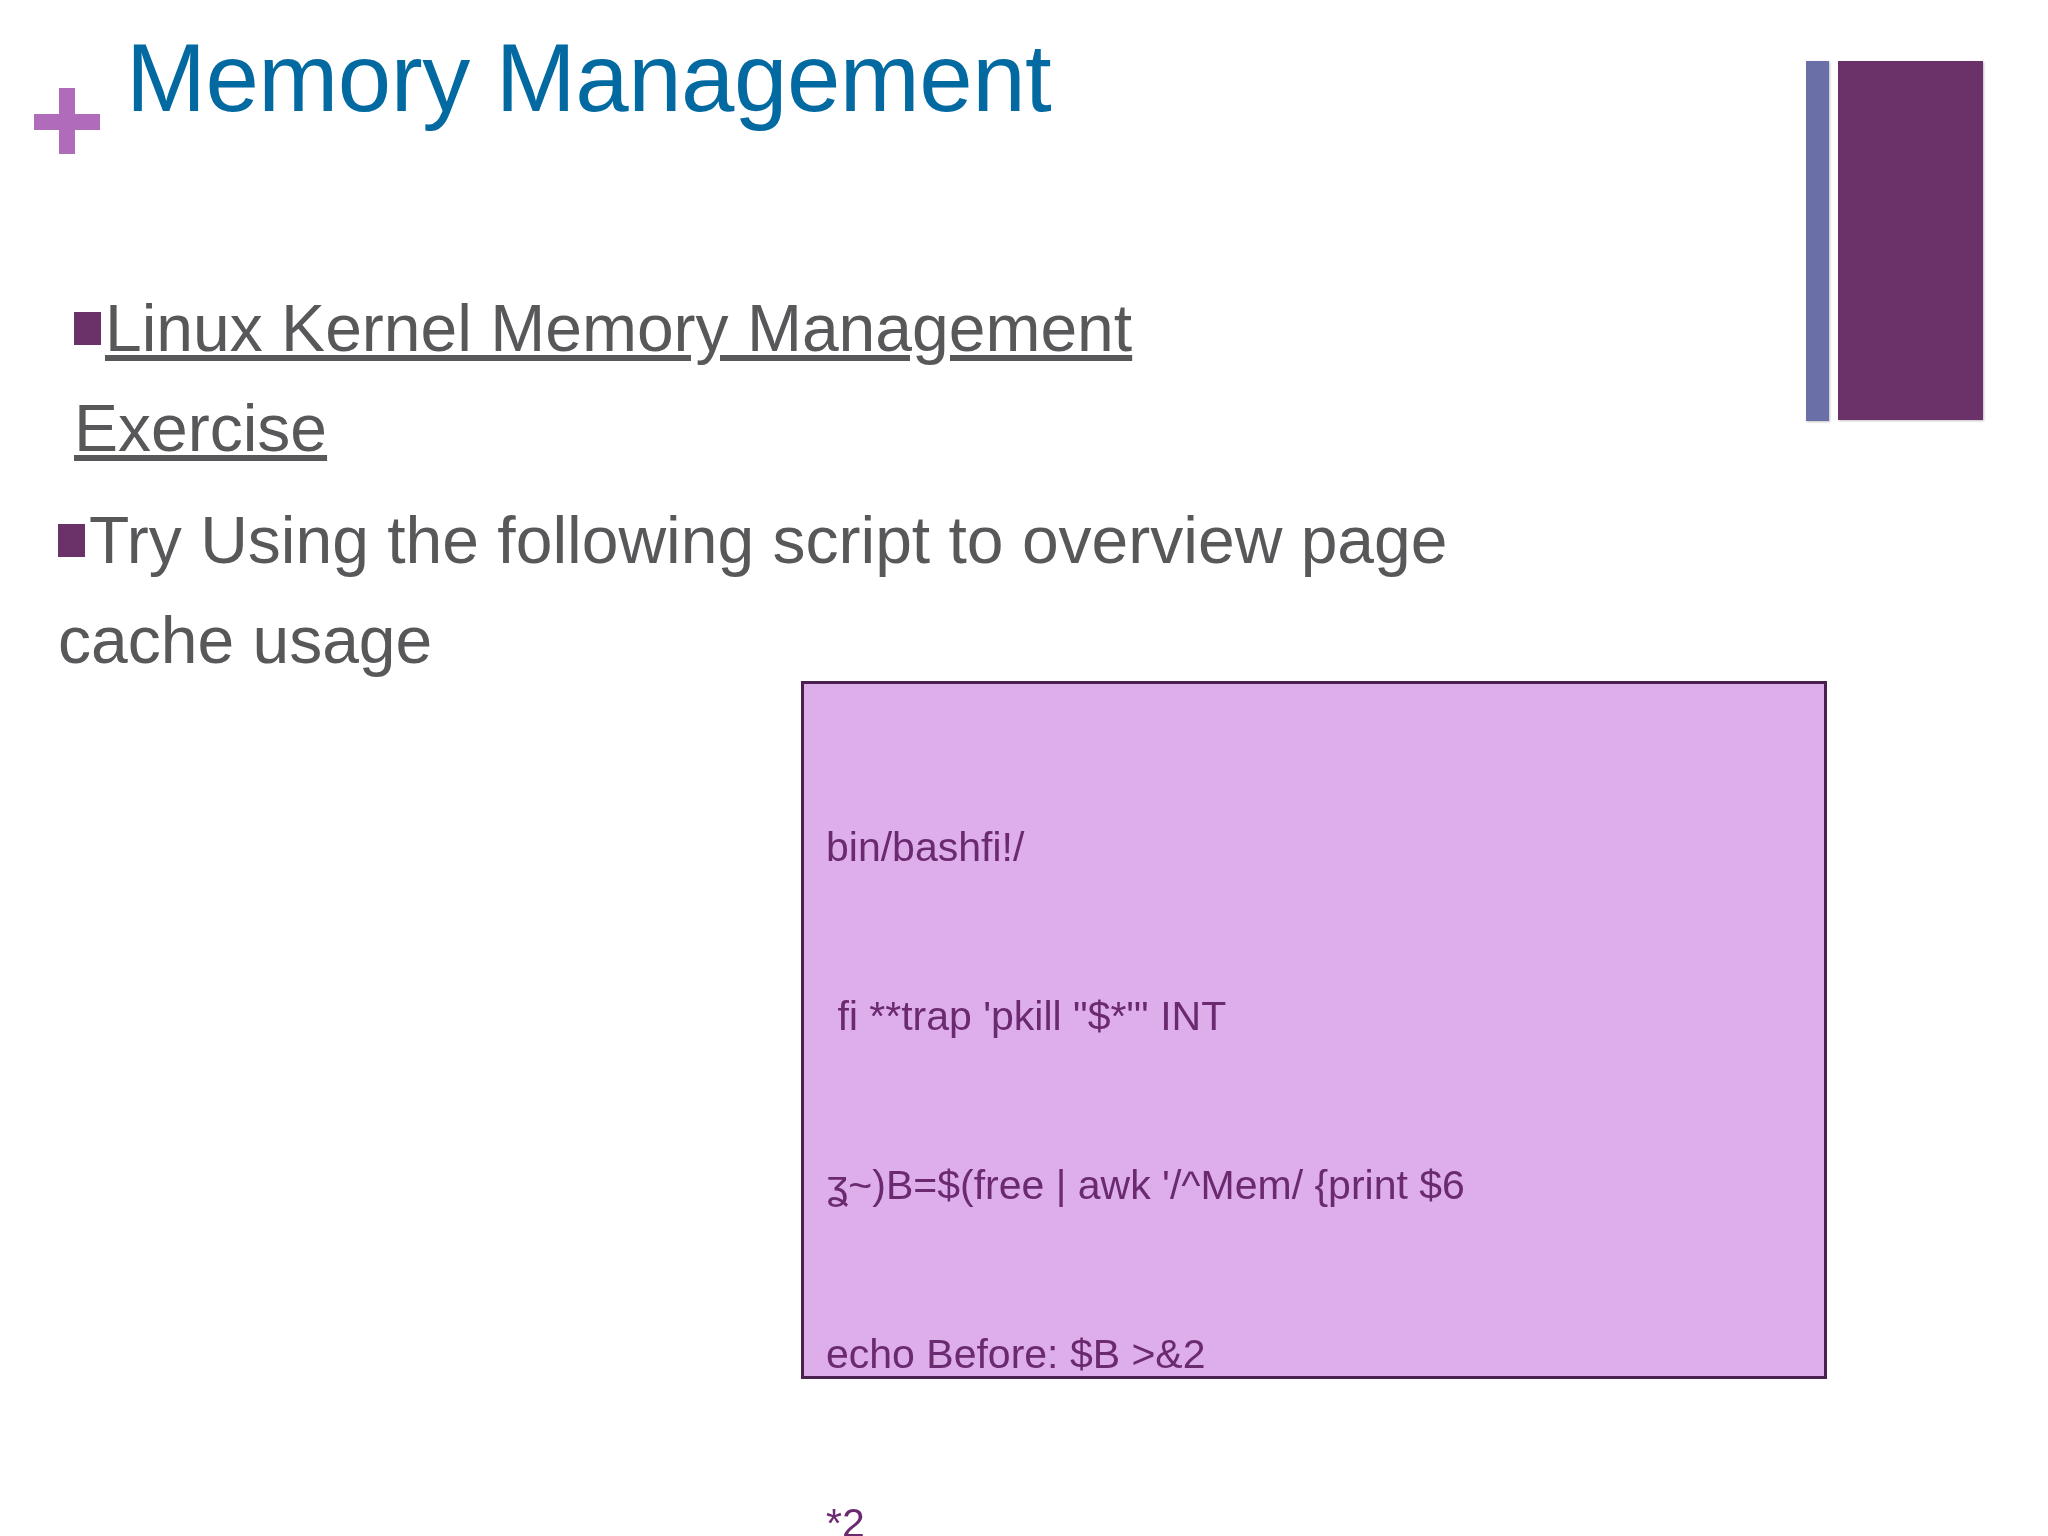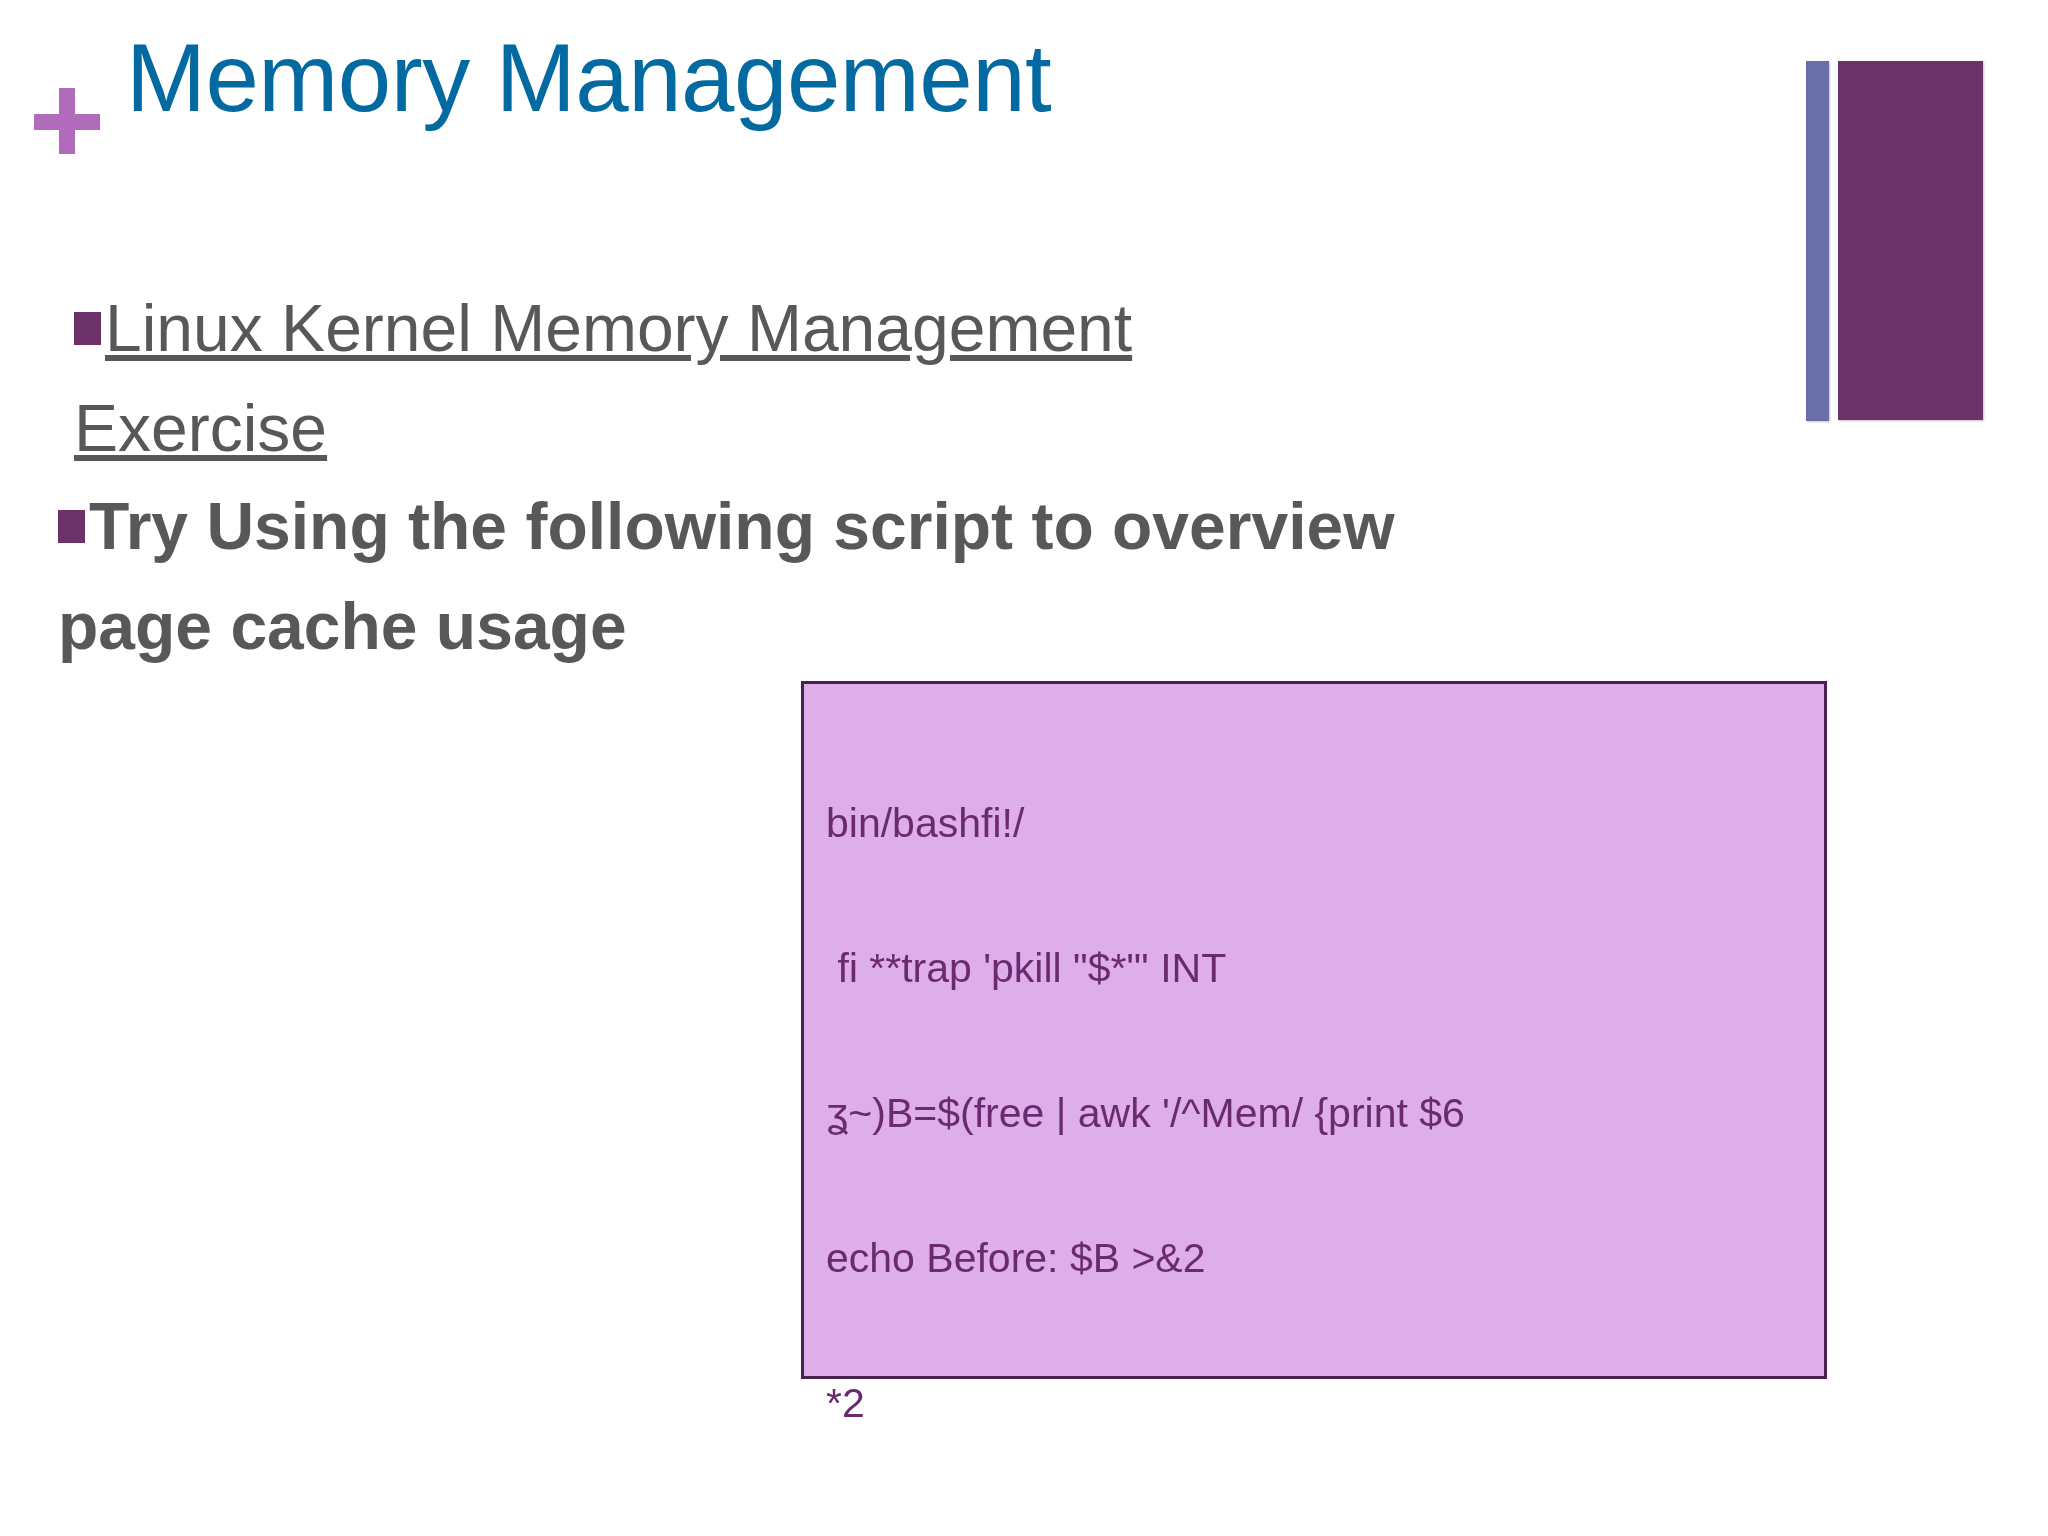--- a/index.html
+++ b/index.html
@@ -102,21 +102,21 @@
     height: 33px;
     background: #6b3269;
     vertical-align: 6px;
     margin-right: 4px;
   }
   .bullet-text {
     display: inline;
   }
 
   .bullet-1 { position: absolute; left: 16px; top: 0; width: 1300px; text-decoration: underline; }
-  .bullet-2 { position: absolute; left: 0; top: 198px; width: 1460px; font-weight: bold; }
+  .bullet-2 { position: absolute; left: 0; top: 212px; width: 1460px; }
 
   
   .code-box {
     position: absolute;
     left: 801px;
     top: 681px;
     width: 1026px;
     height: 698px;
     background: #ddaeea;
     border: 3px solid #4a2050;
@@ -126,20 +126,21 @@
     padding: 18px 0 0 22px;
     color: #6b2a70;
     font-size: 41px;
     line-height: 1.18;
     font-family: "Liberation Sans", sans-serif;
     white-space: pre;
   }
   .code-line {
     display: block;
     min-height: 48px;
+    margin-top: 24px;
   }
 </style>
 </head>
 <body>
 
 <div class="slide">
 
   <div class="plus-mark"></div>
 
   <div class="slide-title">Memory Management</div>

